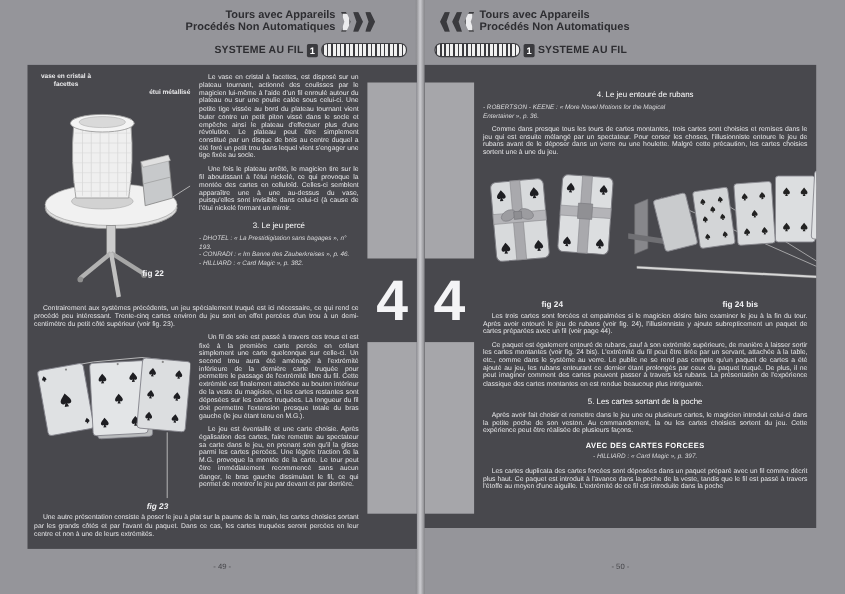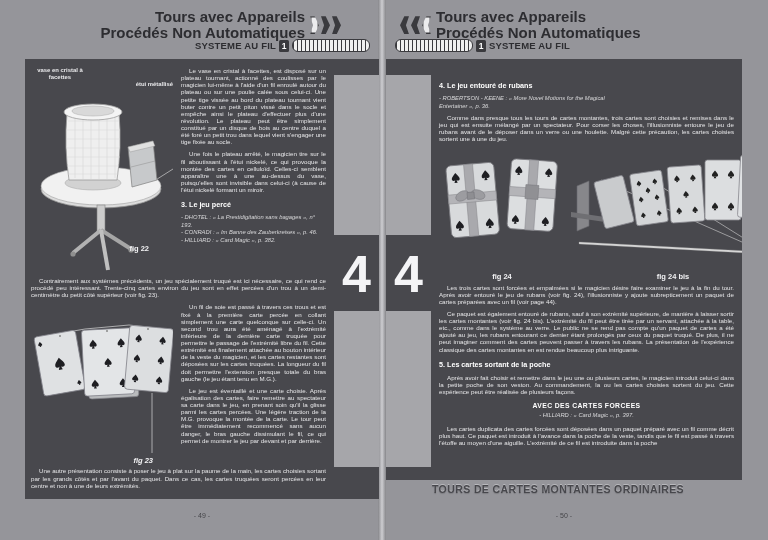--- a/index.html
+++ b/index.html
@@ -13,21 +13,21 @@
   .gutter{position:absolute;left:378px;top:0;width:8px;height:540px;
     background:linear-gradient(90deg,#86868a 0%,#c6c6ca 45%,#c6c6ca 55%,#86868a 100%);}
   .page{position:absolute;top:0;height:540px;}
   .page-left{left:0;width:379px;}
   .page-right{left:386px;width:382px;}
 
   
   .hdr{position:absolute;top:9px;display:flex;align-items:center;gap:5px;}
   .hdr-left{right:38px;justify-content:flex-end;}
   .hdr-right{left:14px;}
-  .hdr-title{font-size:15px;font-weight:800;color:#2d2d31;line-height:1.08;}
+  .hdr-title{font-size:10px;font-weight:800;color:#2d2d31;line-height:1.08;}
   .hdr-left .hdr-title{text-align:right;}
   .hdr-right .hdr-title{text-align:left;}
   .chevrons{display:flex;gap:2px;align-items:center;}
   .chev{width:9px;height:18px;background:#3a3a3e;}
   .chev-r{clip-path:polygon(0 0,52% 0,100% 50%,52% 100%,0 100%,34% 50%);}
   .chev-l{clip-path:polygon(100% 0,48% 0,0 50%,48% 100%,100% 100%,66% 50%);}
   .chev.light{background:#ececee;box-shadow:inset 0 0 0 1.4px #3a3a3e;}
   .banner{position:absolute;top:39px;display:flex;align-items:center;gap:3px;}
   .banner-left{right:9px;}
   .banner-right{left:9px;}
@@ -50,21 +50,21 @@
     font-size:52px;font-weight:900;color:#f4f4f6;line-height:70px;}
   .panel-left .bignum{right:0;}
   .panel-right .bignum{left:0;}
 
   .content-left{position:absolute;left:6px;top:8px;right:53px;}
   .content-right{position:absolute;left:53px;top:6px;right:8px;}
 
   
   .body-p{font-size:6.2px;line-height:1.15;color:#e7e7e9;text-align:justify;
     text-indent:8px;margin:0 0 5px 0;}
-  .sec-head{font-size:7.2px;font-weight:700;color:#ffffff;margin:7px 0 5px 0;}
+  .sec-head{font-size:7.2px;font-weight:400;color:#ffffff;text-align:center;margin:7px 0 5px 0;}
   .sub-head{font-size:6.8px;font-weight:800;color:#ffffff;text-align:center;letter-spacing:.4px;margin:7px 0 3px 0;}
   .refs{margin:0 0 5px 0;}
   .ref{font-size:5.8px;font-style:italic;color:#d9d9db;line-height:1.3;}
   .ref-block{max-width:175px;margin-bottom:4px;}
 
   .row2{display:flex;gap:8px;}
   .figblock{position:relative;flex:none;}
   .figcap{font-size:7.5px;font-weight:800;color:#f1f1f3;}
   .figlabel{font-size:5.9px;font-weight:700;color:#e9e9eb;line-height:1.15;}
 
@@ -335,16 +335,15 @@
         <div class="sec-head">5. Les cartes sortant de la poche</div>
         <p class="body-p">Après avoir fait choisir et remettre dans le jeu une ou plusieurs cartes, le magicien introduit celui-ci dans la petite poche de son veston. Au commandement, la ou les cartes choisies sortent du jeu. Cette expérience peut être réalisée de plusieurs façons.</p>
 
         <div class="sub-head">AVEC DES CARTES FORCEES</div>
         <div class="ref" style="text-align:center;margin-bottom:5px;">- HILLIARD : « Card Magic », p. 397.</div>
 
         <p class="body-p">Les cartes duplicata des cartes forcées sont déposées dans un paquet préparé avec un fil comme décrit plus haut. Ce paquet est introduit à l'avance dans la poche de la veste, tandis que le fil est passé à travers l'étoffe au moyen d'une aiguille. L'extrémité de ce fil est introduite dans la poche</p>
       </div>
     </div>
 
-    <div class="footer-band">TOURS DE CARTES MONTANTES ORDINAIRES</div>
     <div class="pagenum pagenum-right">- 50 -</div>
   </div>
 </div>
 
 </body></html>

